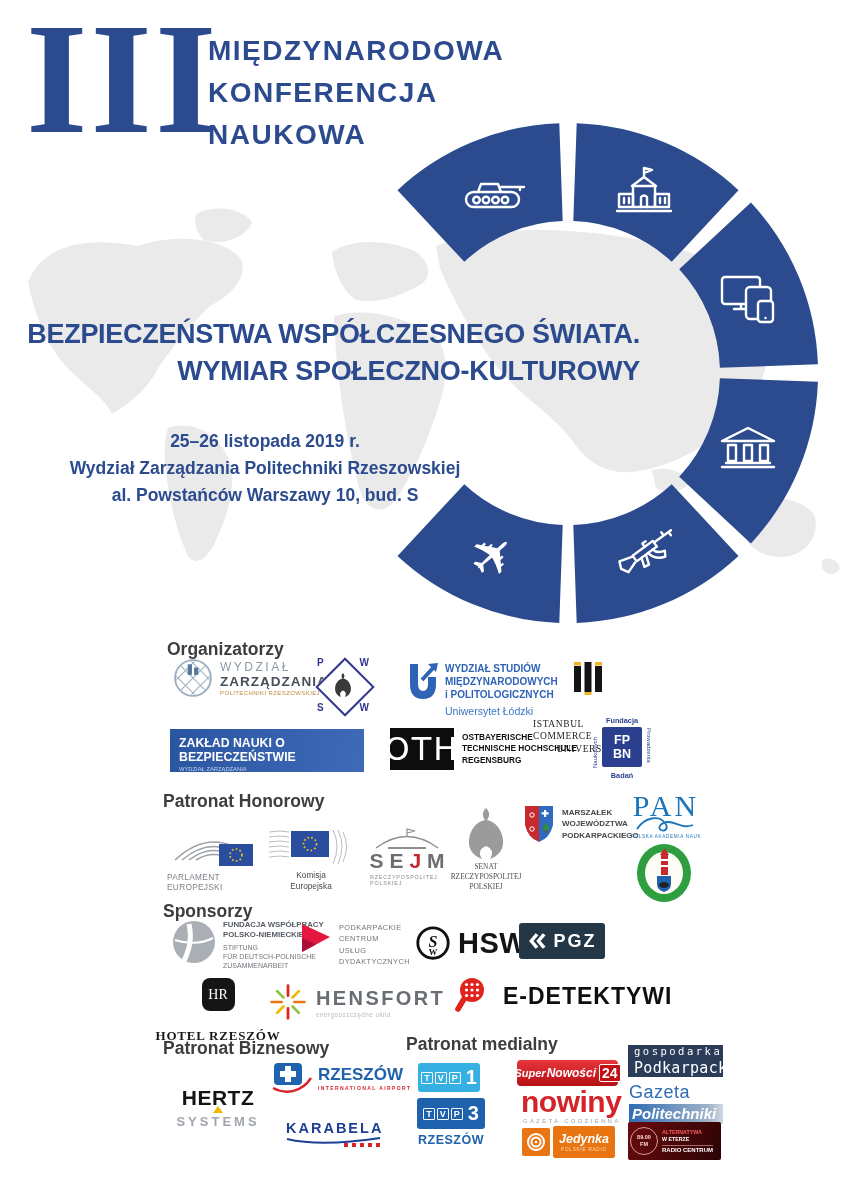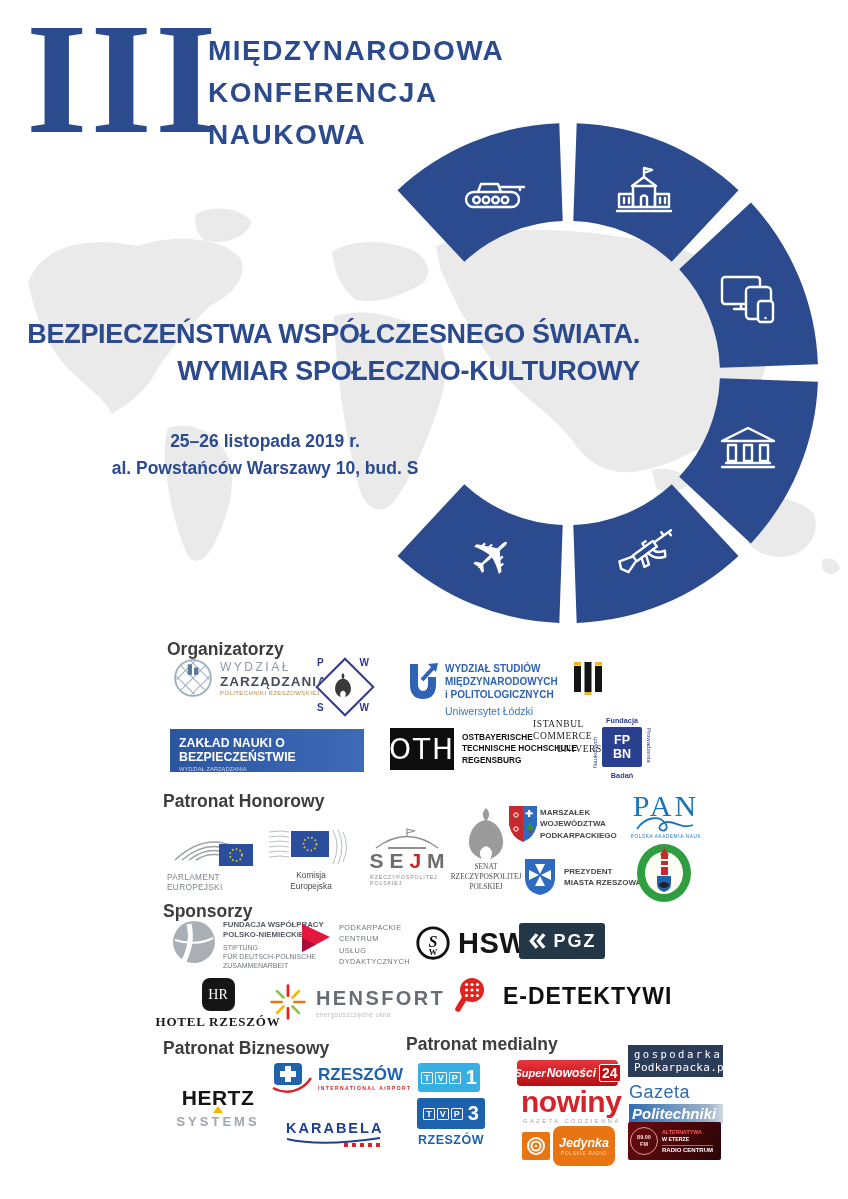--- a/index.html
+++ b/index.html
@@ -100,20 +100,21 @@
     <span>KONFERENCJA</span>
     <span>NAUKOWA</span>
   </div>
 
   <div class="abs hero-title col" style="right:208px;top:316px;">
     <span>BEZPIECZEŃSTWA WSPÓŁCZESNEGO ŚWIATA.</span>
     <span>WYMIAR SPOŁECZNO-KULTUROWY</span>
   </div>
   <div class="abs hero-date col" style="left:0px;top:428px;width:530px;">
     <span>25–26 listopada 2019 r.</span>
+    <span>Wydział Zarządzania Politechniki Rzeszowskiej</span>
     <span>al. Powstańców Warszawy 10, bud. S</span>
   </div>
 
   <div class="abs sec-head" style="left:167px;top:639px;">Organizatorzy</div>
 
   <div class="abs row" style="left:173px;top:658px;gap:7px;">
     <svg width="40" height="40" viewBox="0 0 38 38">
       <defs>
           <clipPath id="gcl">
             <circle cx="19" cy="19" r="16"></circle>
@@ -179,21 +180,21 @@
   </div>
 
   <div class="abs col" style="left:170px;top:729px;width:194px;height:43px;box-sizing:border-box;
        background:linear-gradient(100deg,#2a55a0,#3f6ab8);padding:7px 0 0 9px;">
     <span style="font-size:12.3px;font-weight:700;color:#fff;">ZAKŁAD NAUKI O BEZPIECZEŃSTWIE</span>
     <span style="font-size:5.8px;color:#c7d3ec;margin-top:2px;">WYDZIAŁ ZARZĄDZANIA</span>
   </div>
 
   <div class="abs row" style="left:390px;top:728px;gap:8px;">
     <div class="row" style="width:64px;height:42px;background:#0d0d0d;justify-content:center;">
-      <span style="font-size:28px;color:#fff;letter-spacing:2px;font-family:'DejaVu Sans',sans-serif;">OTH</span>
+      <span style="font-size:32px;color:#fff;letter-spacing:2px;font-family:'DejaVu Sans',sans-serif;">OTH</span>
     </div>
     <div class="col" style="font-size:8.3px;font-weight:700;color:#101010;line-height:1.4;">
       <span>OSTBAYERISCHE</span>
       <span>TECHNISCHE HOCHSCHULE</span>
       <span>REGENSBURG</span>
     </div>
   </div>
 
   <div class="abs" style="left:591px;top:716px;width:62px;height:64px;">
     <span class="abs" style="left:0;right:0;top:0;text-align:center;font-size:7.3px;font-weight:700;color:#2b3f8f;">Fundacja</span>
@@ -263,53 +264,38 @@
     <svg width="40" height="54" viewBox="0 0 40 54">
       <path fill="#9b9b9b" d="M20,2 C24,6 24,10 21,14 C30,16 36,24 37,34 C38,44 32,50 24,53 C28,47 26,42 20,40 C14,42 12,47 16,53 C8,50 2,44 3,34 C4,24 10,16 19,14 C16,10 16,6 20,2 Z"></path>
     </svg>
     <div class="col" style="font-family:'Liberation Serif',serif;font-size:7.4px;color:#4f4f4f;line-height:1.35;align-items:center;margin-top:2px;">
       <span>SENAT</span>
       <span>RZECZYPOSPOLITEJ</span>
       <span>POLSKIEJ</span>
     </div>
   </div>
 
-  <div class="abs row" style="left:508px;top:805px;gap:2px;">
+  <div class="abs row" style="left:524px;top:805px;gap:8px;">
     <svg width="30" height="38" viewBox="0 0 30 38">
       <path d="M1,1 H15 V37 Q4,33 1,20 Z" fill="#c6292e"></path>
       <path d="M15,1 H29 V20 Q26,33 15,37 Z" fill="#2e6bc0"></path>
       <circle cx="8" cy="10" r="2.2" fill="none" stroke="#fff" stroke-width="1"></circle>
       <circle cx="8" cy="24" r="2.2" fill="none" stroke="#fff" stroke-width="1"></circle>
       <rect x="20" y="5" width="2.2" height="7" fill="#fff"></rect>
       <rect x="17.6" y="7.2" width="7" height="2.2" fill="#fff"></rect>
       <polygon points="22,17 26,25 18,25" fill="#2f8f3a"></polygon>
       <rect x="21.2" y="25" width="1.6" height="3" fill="#7a4a21"></rect>
     </svg>
     <div class="col" style="font-size:8px;font-weight:700;color:#474747;line-height:1.4;">
       <span>MARSZAŁEK</span>
       <span>WOJEWÓDZTWA</span>
       <span>PODKARPACKIEGO</span>
     </div>
   </div>
 
-  <div class="abs row" style="left:524px;top:858px;gap:8px;">
-    <svg width="32" height="38" viewBox="0 0 32 38">
-      <path d="M1,1 H31 V19 Q31,34 16,37 Q1,34 1,19 Z" fill="#2e6bc0"></path>
-      <g fill="#fff">
-        <polygon points="16,16 11,6 21,6"></polygon>
-          <polygon points="16,18 11,28 21,28"></polygon>
-        <polygon points="15,17 5,12 5,22"></polygon>
-          <polygon points="17,17 27,12 27,22"></polygon>
-      </g>
-    </svg>
-    <div class="col" style="font-size:8px;font-weight:700;color:#474747;line-height:1.4;">
-      <span>PREZYDENT</span>
-      <span>MIASTA RZESZOWA</span>
-    </div>
-  </div>
 
   <div class="abs col" style="left:630px;top:791px;width:72px;align-items:center;">
     <span style="font-family:'Liberation Serif',serif;font-size:30px;color:#1b75bb;letter-spacing:3px;line-height:1;">PAN</span>
     <svg width="62" height="16" viewBox="0 0 62 16" style="margin-top:-4px;">
       <path d="M2,12 C10,0 24,-2 30,6 C34,11 30,15 26,13 C22,11 26,5 33,5 C42,5 46,12 58,8" stroke="#1b75bb" stroke-width="1.8" fill="none"></path>
     </svg>
     <span style="font-size:4.6px;letter-spacing:0.7px;color:#1b75bb;margin-top:1px;">POLSKA AKADEMIA NAUK</span>
   </div>
 
   <svg class="abs" style="left:636px;top:843px;" width="56" height="60" viewBox="0 0 56 60">
@@ -363,21 +349,21 @@
   </div>
 
   <div class="abs row" style="left:519px;top:923px;width:86px;height:36px;background:#243746;border-radius:3px;justify-content:center;gap:6px;">
     <svg width="20" height="24" viewBox="0 0 28 28">
       <polygon points="3,14 12,3 16,6 9,14 16,22 12,25" fill="#fff"></polygon>
       <polygon points="13,14 22,3 26,6 19,14 26,22 22,25" fill="#fff"></polygon>
     </svg>
     <span style="font-size:18px;font-weight:800;color:#fff;letter-spacing:2px;">PGZ</span>
   </div>
 
-  <div class="abs col" style="left:168px;top:978px;width:100px;align-items:center;gap:3px;">
+  <div class="abs col" style="left:168px;top:978px;width:100px;align-items:center;gap:17px;">
     <div class="row" style="width:33px;height:33px;background:#151515;border-radius:8px;justify-content:center;">
       <span style="font-family:'Liberation Serif',serif;font-size:14px;color:#fff;">HR</span>
     </div>
     <span class="nowrap" style="font-family:'Liberation Serif',serif;font-size:13px;font-weight:700;color:#1a1a1a;letter-spacing:0.8px;">HOTEL RZESZÓW</span>
   </div>
 
   <div class="abs row" style="left:268px;top:982px;gap:8px;">
     <svg width="40" height="40" viewBox="0 0 44 44">
       <g stroke-width="3" stroke-linecap="round">
         <path d="M22,4 L22,15 M22,29 L22,40" stroke="#e0231c"></path>
@@ -475,29 +461,29 @@
   </div>
 
   <div class="abs row" style="left:522px;top:1126px;gap:3px;">
     <div class="row" style="width:28px;height:28px;background:#e87511;border-radius:2px;justify-content:center;">
       <svg width="20" height="20" viewBox="0 0 20 20">
         <circle cx="10" cy="10" r="8" stroke="#fff" stroke-width="2" fill="none"></circle>
         <circle cx="10" cy="10" r="4.5" stroke="#fff" stroke-width="2" fill="none"></circle>
         <circle cx="10" cy="10" r="1.3" fill="#fff"></circle>
       </svg>
     </div>
-    <div class="col" style="width:62px;height:40px;background:#e87511;border-radius:8px;justify-content:center;align-items:center;">
+    <div class="col" style="width:62px;height:32px;background:#e87511;border-radius:2px;justify-content:center;align-items:center;">
       <span style="font-size:12.5px;font-weight:800;font-style:italic;color:#fff;">Jedynka</span>
       <span style="font-size:4.6px;color:#ffdcb8;letter-spacing:0.8px;margin-top:1px;">POLSKIE RADIO</span>
     </div>
   </div>
 
   <div class="abs col" style="left:628px;top:1045px;width:95px;height:32px;background:#2b3c59;padding:8px 6px;box-sizing:border-box;justify-content:center;gap:1px;">
     <span style="font-family:'DejaVu Sans Mono',monospace;font-size:10.5px;color:#fff;letter-spacing:2.5px;line-height:1.2;">gospodarka</span>
-    <span style="font-family:'DejaVu Sans Mono',monospace;font-size:11px;color:#fff;letter-spacing:0.3px;line-height:1.2;">Podkarpacka.pl</span>
+    <span style="font-family:'DejaVu Sans Mono',monospace;font-size:15px;color:#fff;letter-spacing:0.3px;line-height:1.2;">Podkarpacka.pl</span>
   </div>
 
   <div class="abs col" style="left:629px;top:1083px;width:94px;">
     <span style="font-size:18px;color:#2f6db3;line-height:1.1;letter-spacing:0.5px;">Gazeta</span>
     <div class="row" style="height:20px;margin-top:1px;background:linear-gradient(90deg,#2f6db3 0%,#9fb3c8 85%,#cfd8e2 100%);">
       <span style="font-size:15px;font-weight:800;font-style:italic;color:#fff;padding-left:3px;">Politechniki</span>
     </div>
   </div>
 
   <div class="abs row" style="left:628px;top:1122px;width:93px;height:38px;background:linear-gradient(120deg,#6b0b0e,#2a0405);border-radius:2px;padding:2px;box-sizing:border-box;gap:4px;">

